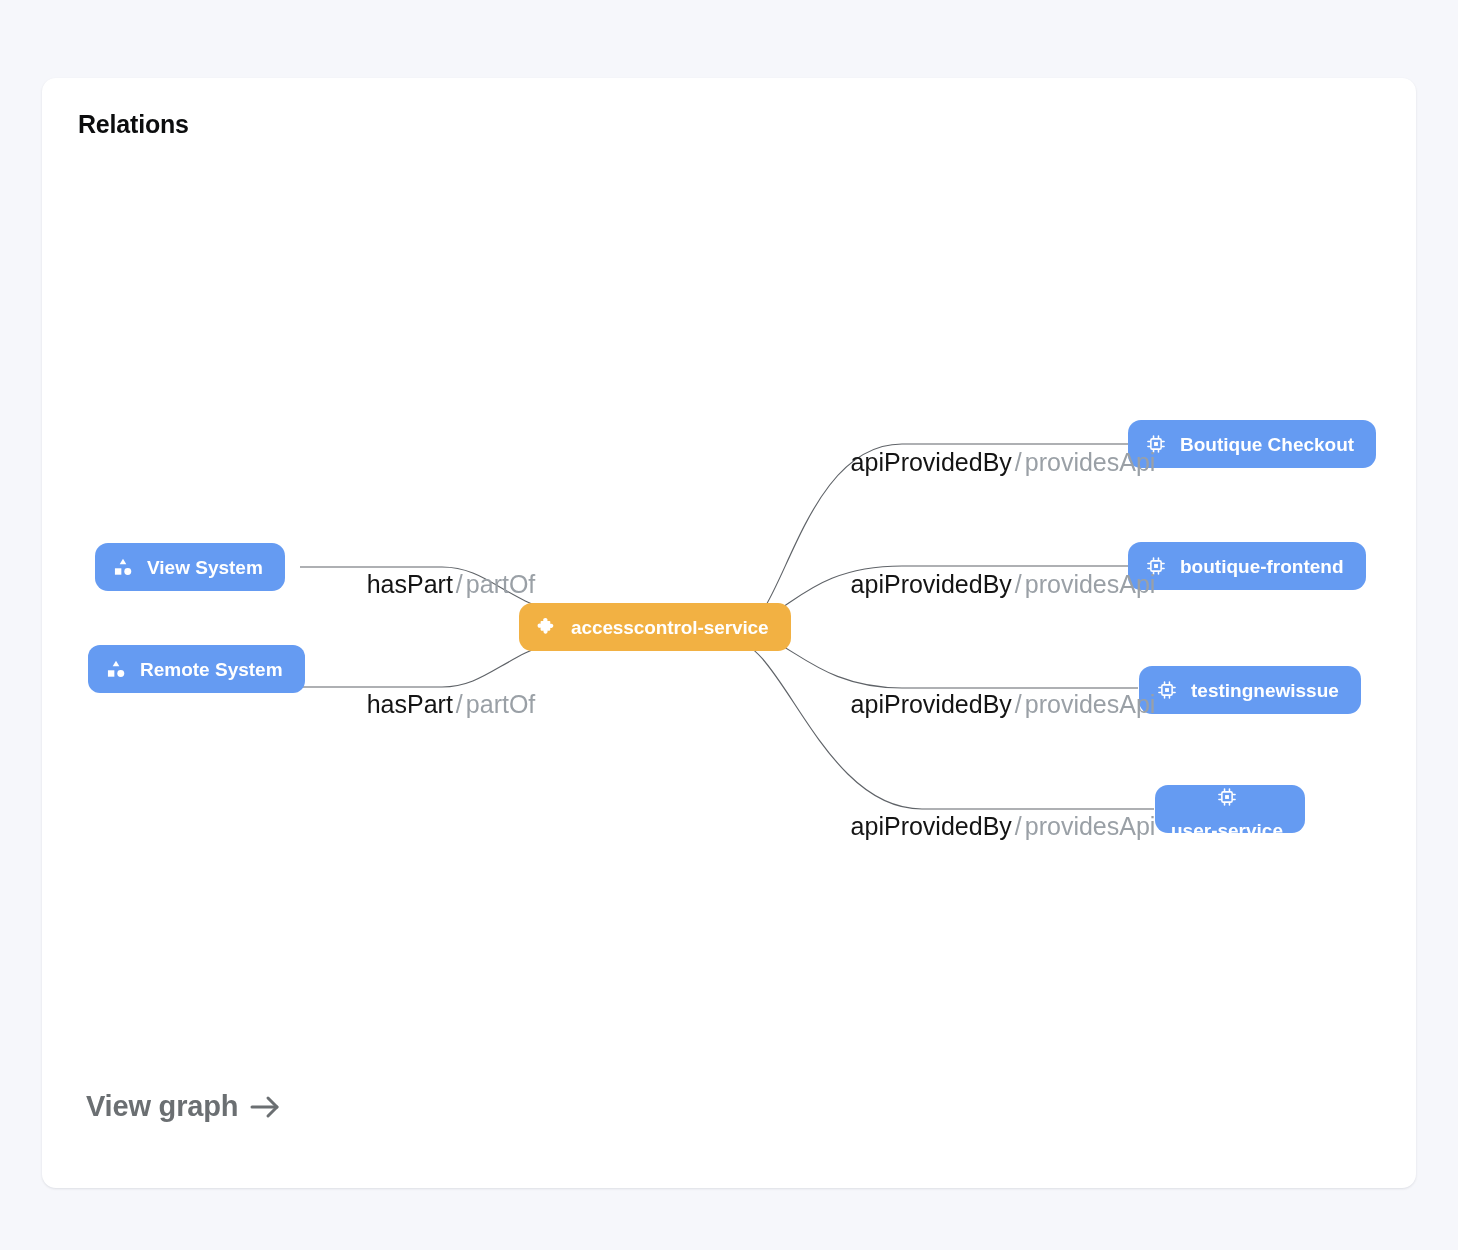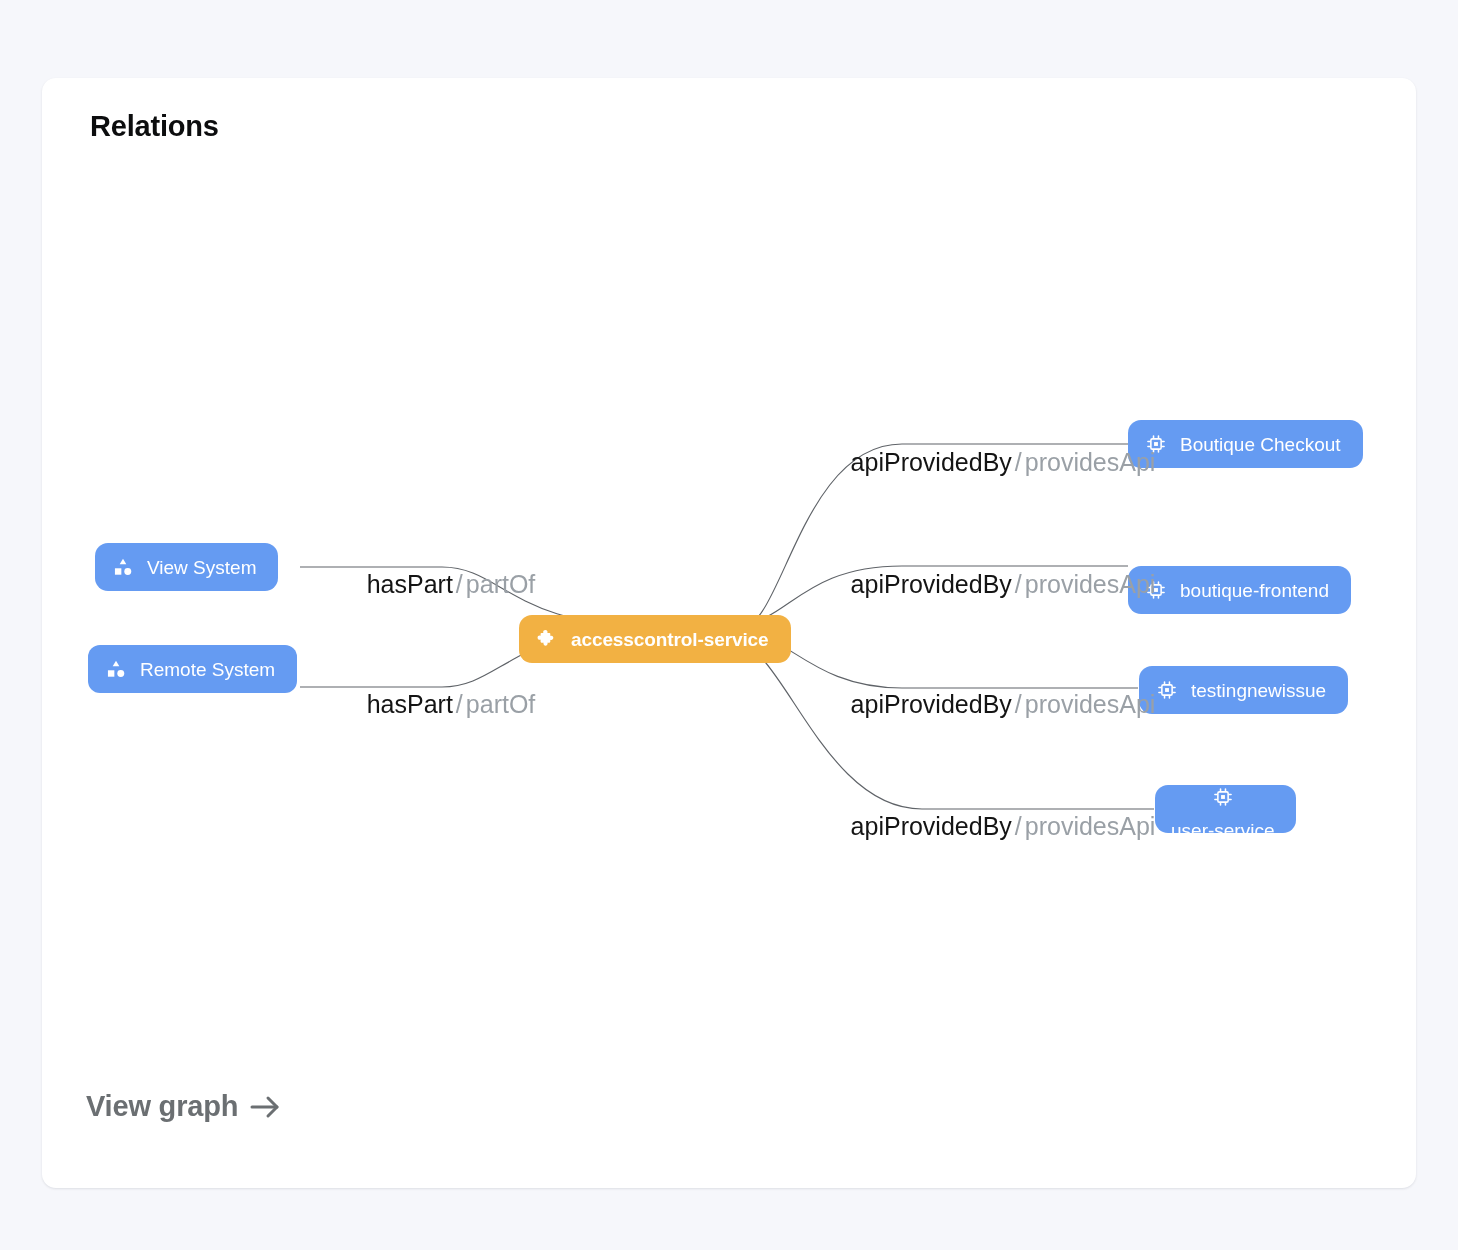--- a/index.html
+++ b/index.html
@@ -26,23 +26,23 @@
     top: 78px;
     width: 1374px;
     height: 1110px;
     background: #ffffff;
     border-radius: 14px;
     box-shadow: 0 1px 3px rgba(16,24,40,0.07), 0 1px 2px rgba(16,24,40,0.04);
   }
 
   .card-title {
     position: absolute;
-    left: 48px;
+    left: 36px;
     top: 32px;
-    font-size: 29px;
+    font-size: 25px;
     font-weight: bold;
     color: #0c0d0e;
     letter-spacing: -0.2px;
   }
 
   .graph-area {
     position: absolute;
     left: 0;
     top: 0;
     width: 1374px;
@@ -75,26 +75,25 @@
     color: #ffffff;
     white-space: nowrap;
     cursor: pointer;
   }
   .node .node-label {
     font-size: 19px;
     line-height: 1;
     color: #ffffff;
   }
   .node-blue { background: #659bf2; }
-  .node-blue .node-label { font-weight: normal; }
+  .node-blue .node-label { font-weight: bold; }
   .node-orange {
     background: #f2b143;
     height: 48px;
     border-radius: 13px;
-    margin-top: 12px;
   }
   .node-orange .node-label {
     font-size: 19px;
     font-weight: bold;
     letter-spacing: -0.1px;
   }
 
   .node-icon {
     display: inline-flex;
     align-items: center;
@@ -203,21 +202,21 @@
               <line x1="3.2" y1="9.3" x2="5.4" y2="9.3"></line>
               <line x1="3.2" y1="14.7" x2="5.4" y2="14.7"></line>
               <line x1="18.6" y1="9.3" x2="20.8" y2="9.3"></line>
               <line x1="18.6" y1="14.7" x2="20.8" y2="14.7"></line>
             </g>
           </svg>
         </span>
         <span class="node-label">Boutique Checkout</span>
       </div>
 
-      <div class="node node-blue" style="left:1086px; top:488px;">
+      <div class="node node-blue" style="left:1086px; top:464px;">
         <span class="node-icon">
           <svg width="22" height="22" viewBox="0 0 24 24">
             <rect x="6.4" y="6.4" width="11.2" height="11.2" rx="1.6" fill="none" stroke="#fff" stroke-width="1.7"></rect>
             <rect x="9.9" y="9.9" width="4.2" height="4.2" fill="#fff"></rect>
             <g stroke="#fff" stroke-width="1.7" stroke-linecap="round">
               <line x1="9.3" y1="3.2" x2="9.3" y2="5.4"></line>
               <line x1="14.7" y1="3.2" x2="14.7" y2="5.4"></line>
               <line x1="9.3" y1="18.6" x2="9.3" y2="20.8"></line>
               <line x1="14.7" y1="18.6" x2="14.7" y2="20.8"></line>
               <line x1="3.2" y1="9.3" x2="5.4" y2="9.3"></line>

